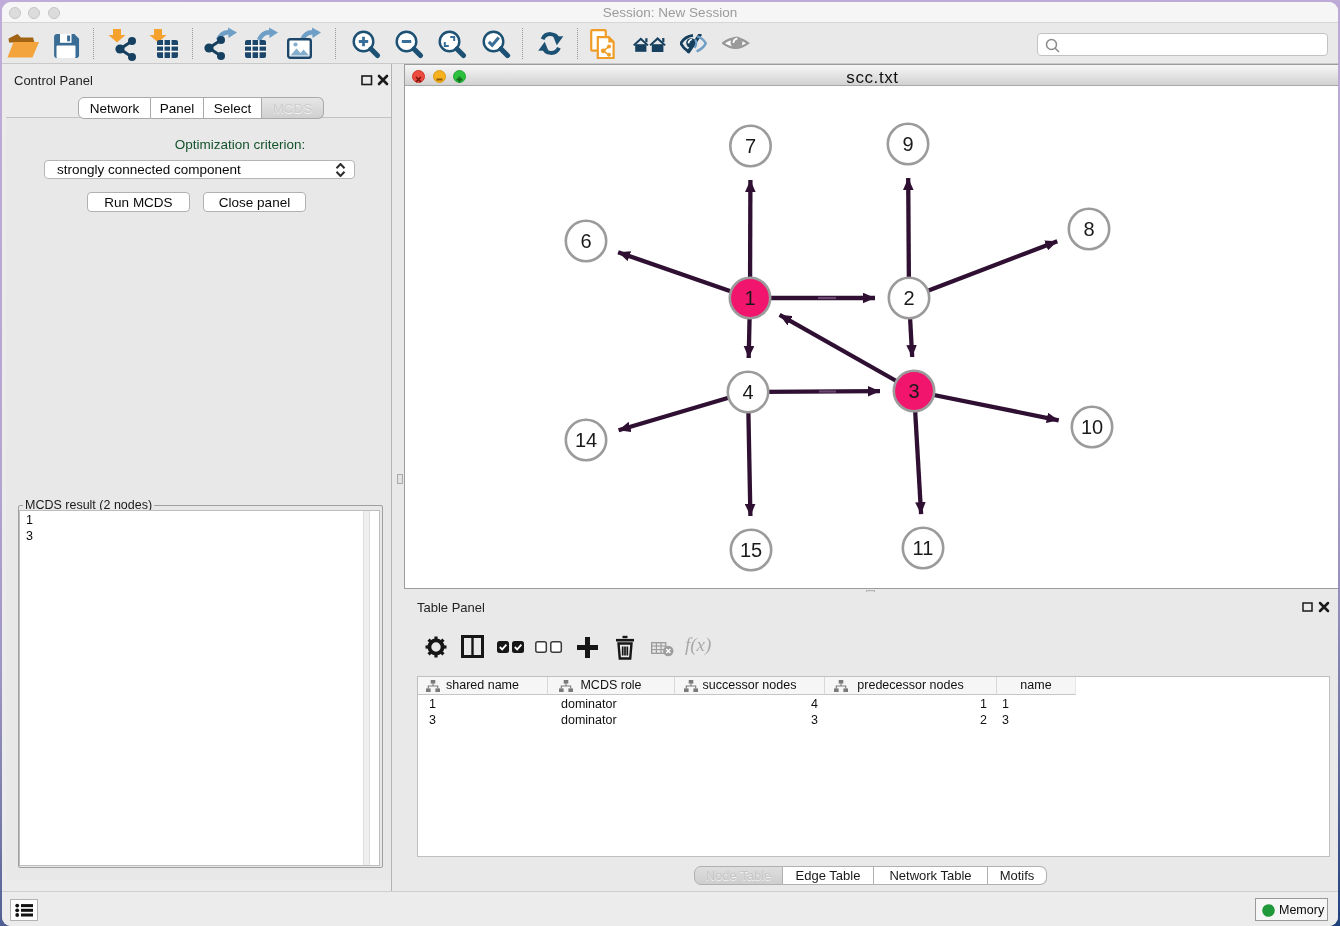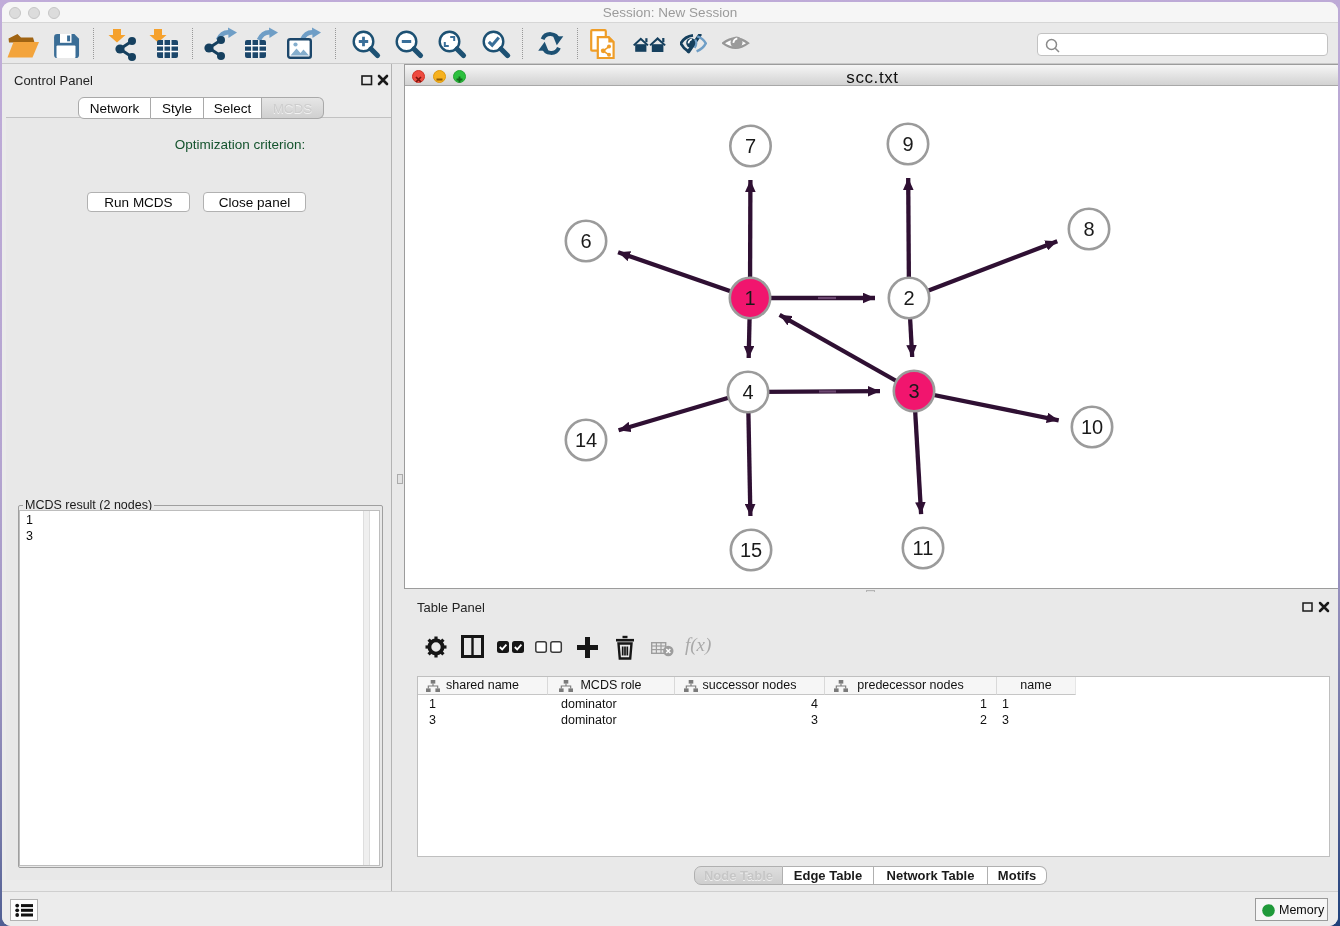--- a/index.html
+++ b/index.html
@@ -29,21 +29,21 @@
 
 #netwin { position:absolute; left:404px; top:64px; width:936px; height:525px; border:1px solid #9c9c9c; border-right:none; background:#fff; }
 #nettitle { position:absolute; left:0; top:0; width:100%; height:21px; background:linear-gradient(#f6f6f6 0%,#e2e2e2 55%,#d2d2d2 100%); border-bottom:1px solid #a8a8a8; }
 #nettitle .t { position:absolute; width:100%; text-align:center; top:3px; font-size:17px; color:#101010; letter-spacing:0.6px; }
 .mac { position:absolute; top:5px; width:13px; height:13px; border-radius:50%; }
 
 #tpanel { position:absolute; left:404px; top:592px; width:936px; height:299px; background:#e9e9e9; }
 #ttable { position:absolute; left:13px; top:84px; width:913px; height:181px; background:#fff; border:1px solid #bfbfbf; }
 .th { position:absolute; top:0; height:18px; background:#f6f6f6; border-right:1px solid #d9d9d9; border-bottom:1px solid #c6c6c6; font-size:12.5px; color:#111; text-align:center; line-height:17px; }
 .td { position:absolute; font-size:12.5px; color:#111; height:16px; line-height:16px; }
-.btab { border:1px solid #b0b0b0; border-left:none; background:#fff; display:flex; align-items:center; justify-content:center; font-size:13px; font-weight:bold; color:#1a1a1a; height:19px; }
+.btab { border:1px solid #b0b0b0; border-left:none; background:#fff; display:flex; align-items:center; justify-content:center; font-size:13px; font-weight:normal; color:#1a1a1a; height:19px; }
 
 #statusbar { position:absolute; left:0; top:891px; width:1340px; height:35px; background:#ececec; border-top:1px solid #cfcfcf; }
 </style>
 </head>
 <body>
 <div id="win">
     <div id="page">
   <div id="titlebar">
     <div class="tl" style="left:9px;"></div>
     <div class="tl" style="left:28px;"></div>
@@ -208,25 +208,32 @@
     <div class="ptitle" style="left:14px; top:9px;">Control Panel</div>
     <svg class="abs" style="left:361px;top:11px;" width="12" height="11">
           <rect x="1" y="1" width="9.5" height="8.5" fill="none" stroke="#1a1a1a" stroke-width="1.6"></rect>
         </svg>
     <svg class="abs" style="left:377px;top:10px;" width="12" height="12">
           <path d="M2 2 L10 10 M10 2 L2 10" stroke="#1a1a1a" stroke-width="2.6" stroke-linecap="round"></path>
         </svg>
     <div id="cp-pane"></div>
     <div class="tabbar" style="left:78px; top:33px;">
       <div class="tab first" style="width:73px;">Network</div>
-      <div class="tab" style="width:53px;">Style</div>
+      <div class="tab" style="width:53px;">Panel</div>
       <div class="tab" style="width:58px;">Select</div>
       <div class="tab last sel" style="width:62px;">MCDS</div>
     </div>
     <div class="abs" style="left:0; top:73px; width:396px; text-align:center; font-size:13.5px; color:#14532d;margin-left:42px;">Optimization criterion:</div>
+    <div class="abs" style="left:44px; top:96px; width:311px; height:19px; background:#fff; border:1px solid #b5b5b5; border-radius:4px;">
+      <div class="abs" style="left:12px; top:0.5px; font-size:13.5px; color:#0a0a0a;">strongly connected component</div>
+      <svg class="abs" style="right:8px; top:2px;" width="11" height="14">
+            <path d="M1.5 5.2 L5.5 1 L9.5 5.2" stroke="#2e2e2e" stroke-width="2" fill="none"></path>
+            <path d="M1.5 8.8 L5.5 13 L9.5 8.8" stroke="#2e2e2e" stroke-width="2" fill="none"></path>
+          </svg>
+    </div>
     <div class="btn" style="left:87px; top:128px; width:103px; height:20px;">Run MCDS</div>
     <div class="btn" style="left:203px; top:128px; width:103px; height:20px;">Close panel</div>
     <fieldset style="position:absolute; left:18px; top:434px; width:365px; height:370px; border:1px solid #9f9f9f; border-radius:2px;">
       <legend style="font-size:12.5px; color:#1a1a1a; margin-left:4px; padding:0 2px;">MCDS result (2 nodes)</legend>
       <div class="abs" style="left:0px; top:-2px; width:361px; height:356px; background:#fff; border:1px solid #bdbdbd;">
         <div class="abs" style="left:6px; top:1px; font-size:12.5px; color:#0a0a0a; line-height:16px;">1<br>3</div>
         <div class="abs" style="right:9px; top:0; width:7px; height:354px; background:#efefef; border-left:1px solid #dedede; border-right:1px solid #dedede;"></div>
       </div>
     </fieldset>
   </div>

